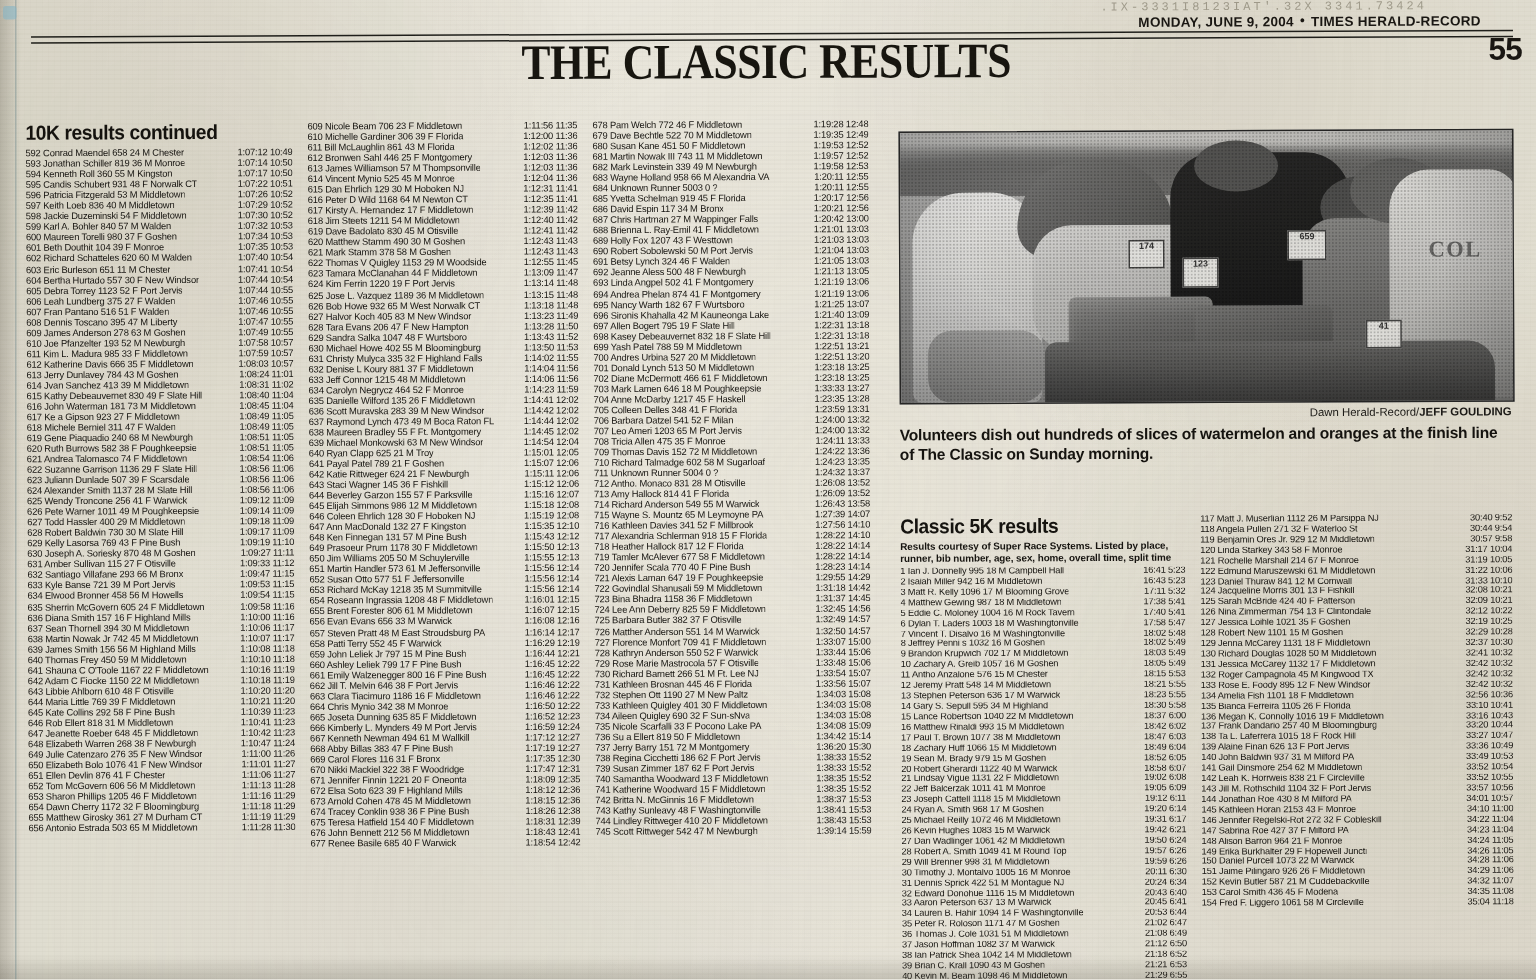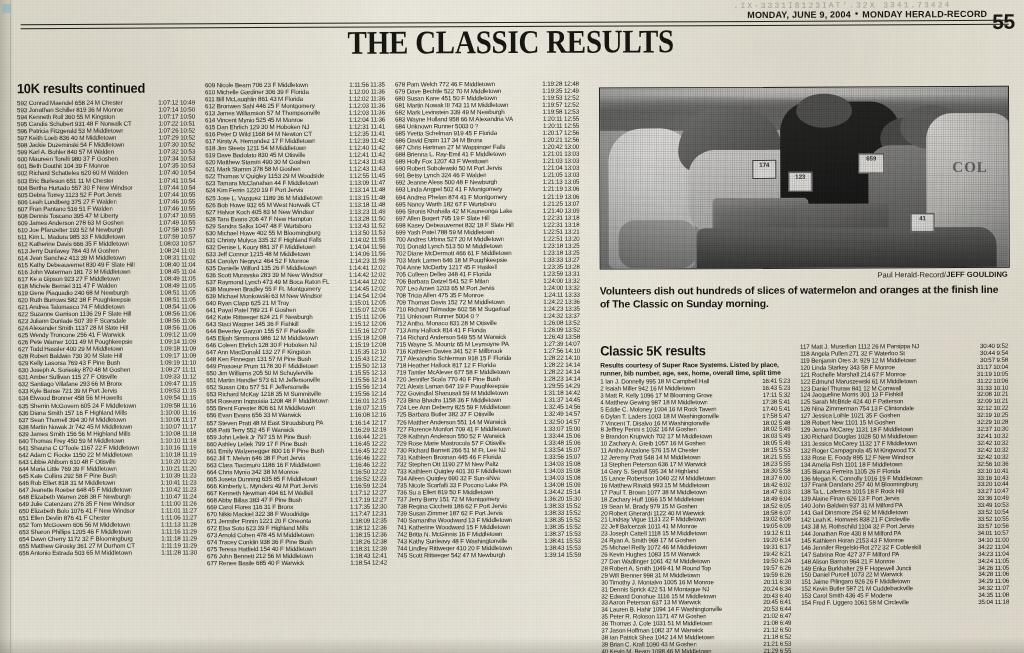--- a/index.html
+++ b/index.html
@@ -34,21 +34,21 @@
   
   .masthead{
     position:absolute;top:5px;right:8px;width:320px;text-align:right;
     font-size:9px;font-weight:bold;letter-spacing:.2px;color:#1a1713;
     white-space:nowrap;
   }
   .masthead .dateline{display:inline-block;vertical-align:middle;}
   .masthead .pagenum{
     display:inline-block;vertical-align:middle;font-size:21px;
     font-weight:bold;margin-left:5px;letter-spacing:-.5px;line-height:1;
-    position:relative;top:8px;
+    position:relative;top:20px;
   }
   .masthead .bullet{padding:0 4px;}
 
   .ghost-top{
     position:absolute;top:2px;left:735px;width:285px;height:13px;
     font-family:"Liberation Mono", monospace;font-size:8px;
     color:rgba(90,85,65,.45);letter-spacing:2px;overflow:hidden;white-space:nowrap;
   }
 
   .rule-top{position:absolute;left:22px;right:14px;top:22px;border-top:1.4px solid #20201c;}
@@ -197,21 +197,21 @@
   .skewwrap{transform:rotate(-0.25deg);transform-origin:50% 50%;}
 </style>
 </head>
 <body>
 
 <div class="page skewwrap">
 
   <div class="ghost-top">.IX-3331I8123IAT'.32X 3341.73424</div>
 
   <div class="masthead">
-    <span class="dateline">MONDAY, JUNE 9, 2004</span><span class="bullet">•</span><span class="dateline">MONDAY HERALD-RECORD</span><span class="pagenum">55</span>
+    <span class="dateline">MONDAY, JUNE 9, 2004</span><span class="bullet">•</span><span class="dateline">TIMES HERALD-RECORD</span><span class="pagenum">55</span>
   </div>
 
   <div class="rule-top"></div>
   <div class="rule-top2"></div>
 
   <div class="headline">THE CLASSIC RESULTS</div>
 
   <div class="photo-wrap">
     <div class="photo">
       <div class="sky"></div>
@@ -232,21 +232,21 @@
       <div class="tablefront"></div>
       <div class="bibs">
         <div class="bib b1">174</div>
         <div class="bib b2">123</div>
         <div class="bib b3">659</div>
         <div class="bib b4">41</div>
       </div>
       <div class="halftone"></div>
       <div class="vign"></div>
     </div>
-    <div class="credit"><span>Paul Herald-Record/</span><b>JEFF GOULDING</b></div>
+    <div class="credit"><span>Dawn Herald-Record/</span><b>JEFF GOULDING</b></div>
     <div class="caption">Volunteers dish out hundreds of slices of watermelon and oranges at the finish line of The Classic on Sunday morning.</div>
   </div>
 
   <div class="columns">
     <div class="col" id="col1">
       <div class="col-head">10K results continued</div>
       <div class="rows">
           <div class="row">
             <span class="nm">592 Conrad Maendel 658 24 M Chester</span>
             <span class="tm">1:07:12 10:49</span>

